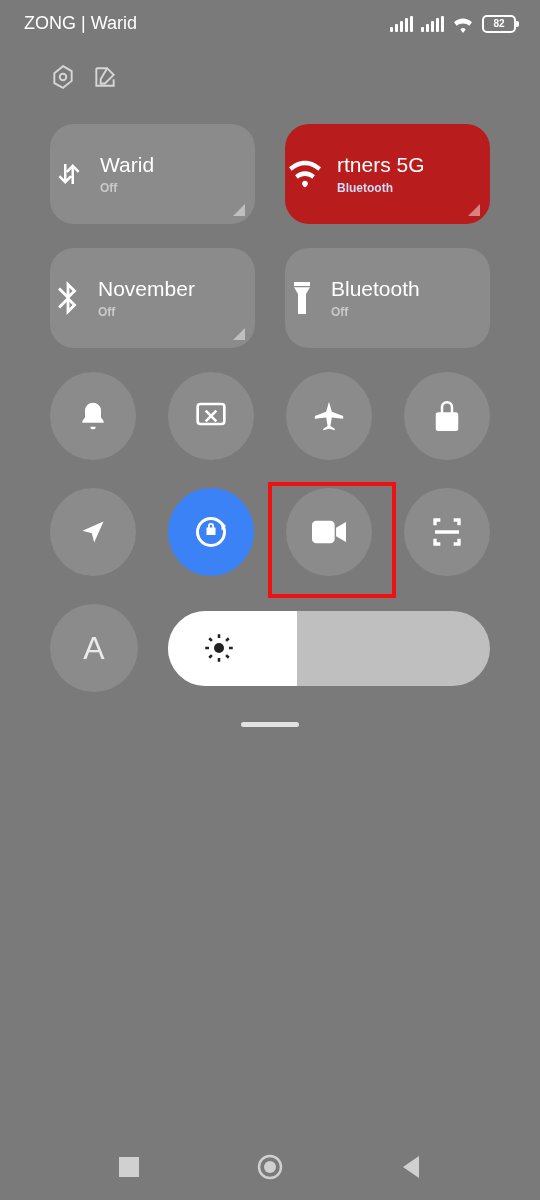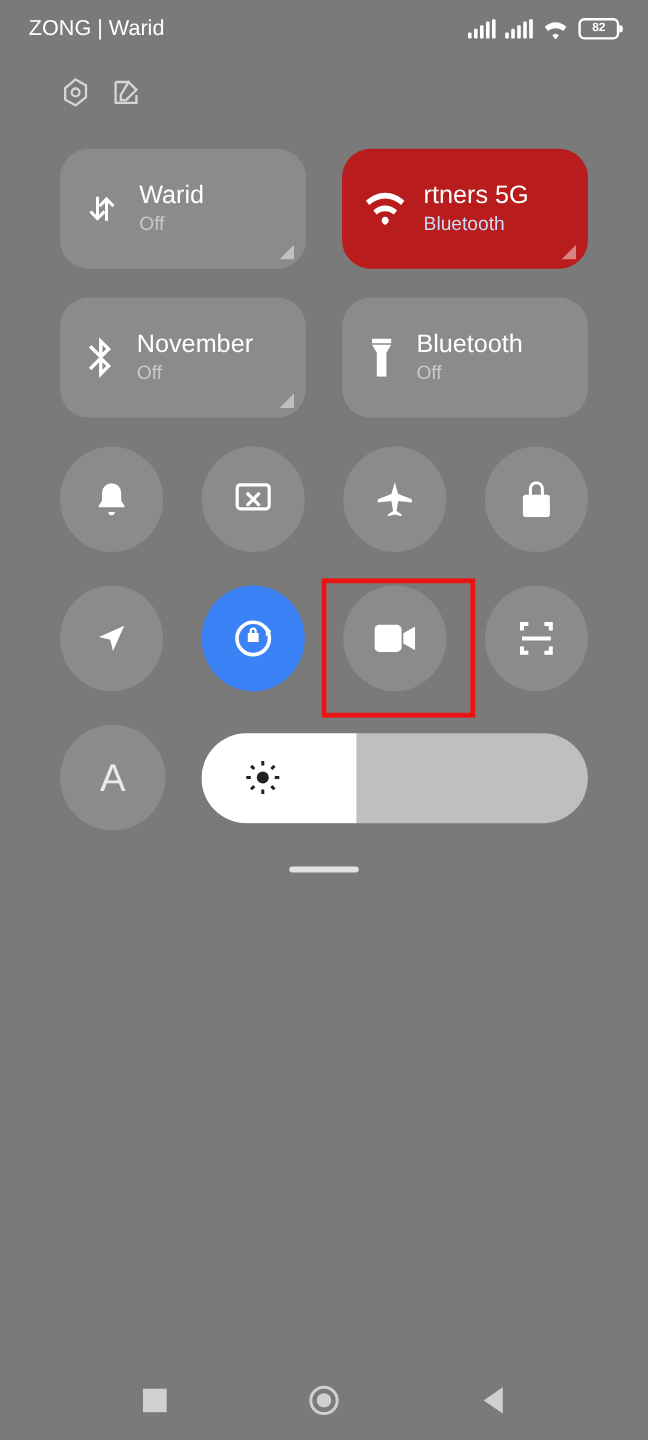--- a/index.html
+++ b/index.html
@@ -95,35 +95,36 @@
     gap:30px;
     margin-bottom:24px;
   }
   .tile {
     flex:1;
     height:100px;
     background: rgba(255,255,255,0.13);
     border-radius: 24px;
     display:flex;
     align-items:center;
-    padding:0 20px;
+    padding:0 4px;
     gap:16px;
     position:relative;
   }
   .tile.active {
     background:#b91c1c;
   }
   .tile .label {
     font-size:21px;
     color:#fff;
   }
   .tile .sub {
-    font-size:16px;
+    font-size:12px;
     color:#c9c9c9;
     margin-top:4px;
+    font-weight:bold;
   }
   .tile.active .sub { color:#cdddfb; }
   .tile-corner {
     position:absolute;
     right:10px;
     bottom:8px;
     width:0;height:0;
     border-left:12px solid transparent;
     border-bottom:12px solid rgba(255,255,255,0.45);
   }

